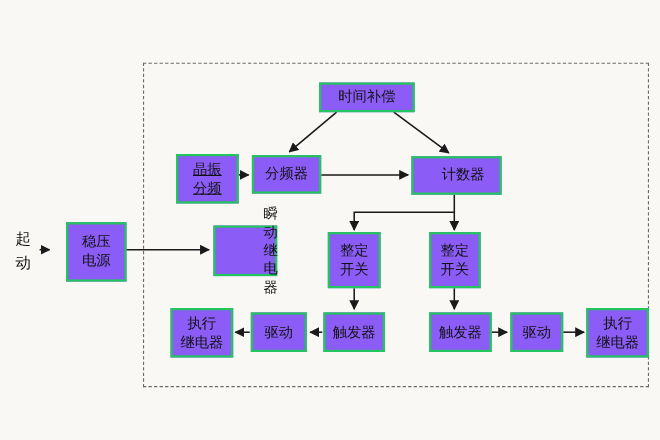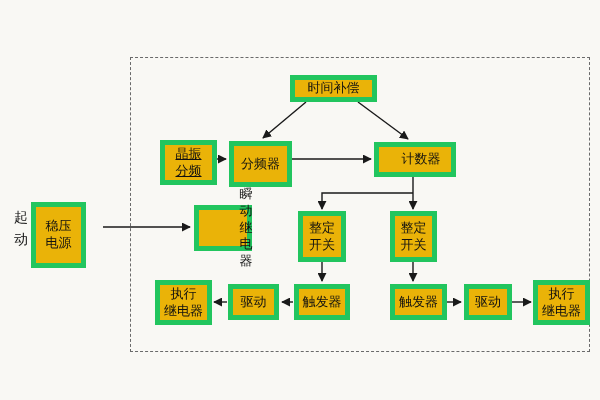--- a/index.html
+++ b/index.html
@@ -19,22 +19,22 @@
     z-index:1;
     background:transparent;
   }
   svg.connectors{
     position:absolute;left:0;top:0;width:600px;height:400px;
     z-index:2;pointer-events:none;
   }
   .node{
     position:absolute;
     box-sizing:border-box;
-    border:5px solid #22c55e;
-    background:#eab308;
+    border:2px solid #22c55e;
+    background:#8b5cf6;
     display:flex;align-items:center;justify-content:center;
     text-align:center;
     font-size:13px;line-height:1.3;
     color:#111111;
     white-space:pre-line;
     z-index:3;
   }
   .plain-label{
     position:absolute;
     display:flex;align-items:center;justify-content:center;
@@ -86,32 +86,32 @@
 
       <line x1="447" y1="302" x2="461" y2="302" marker-end="url(#ah)"></line>
 
       <line x1="512" y1="302" x2="531" y2="302" marker-end="url(#ah)"></line>
     </g>
   </svg>
 
   <div class="plain-label" style="left:5px;top:203px;width:32px;height:50px;">起
 动</div>
 
-  <div class="node" style="left:31px;top:202px;width:55px;height:66px;">稳压
+  <div class="node" style="left:60px;top:202px;width:55px;height:54px;">稳压
 电源</div>
 
   <div class="node" style="left:194px;top:205px;width:58px;height:46px;padding-left:46px;">瞬动
 继电器</div>
 
   <div class="node" style="left:290px;top:75px;width:87px;height:27px;">时间补偿</div>
 
   <div class="node" style="left:160px;top:140px;width:57px;height:45px;text-decoration:underline;">晶振
 分频</div>
 
-  <div class="node" style="left:229px;top:141px;width:63px;height:46px;">分频器</div>
+  <div class="node" style="left:229px;top:141px;width:63px;height:35px;">分频器</div>
 
   <div class="node" style="left:374px;top:142px;width:82px;height:35px;padding-left:12px;">计数器</div>
 
   <div class="node" style="left:298px;top:211px;width:48px;height:51px;">整定
 开关</div>
 
   <div class="node" style="left:390px;top:211px;width:47px;height:51px;">整定
 开关</div>
 
   <div class="node" style="left:294px;top:284px;width:56px;height:36px;">触发器</div>

